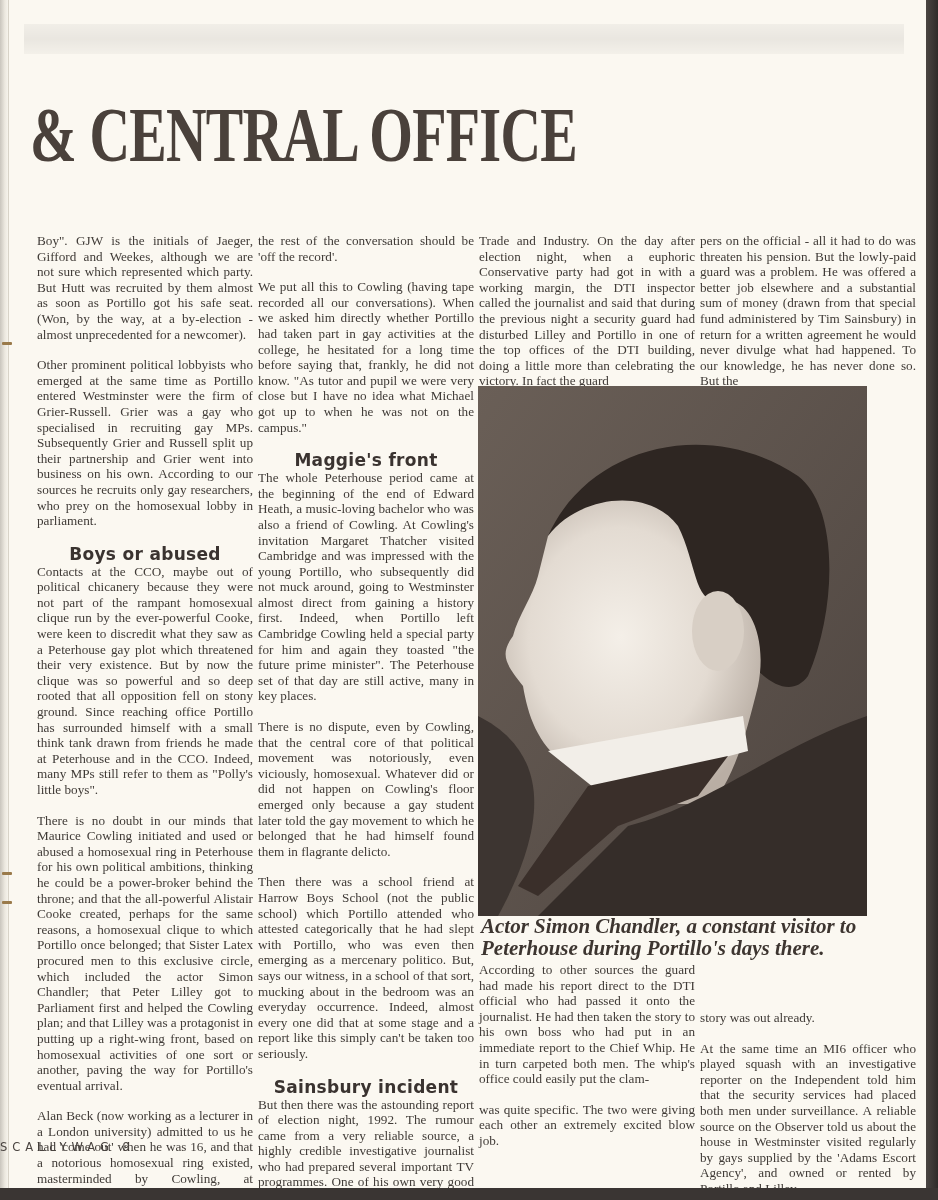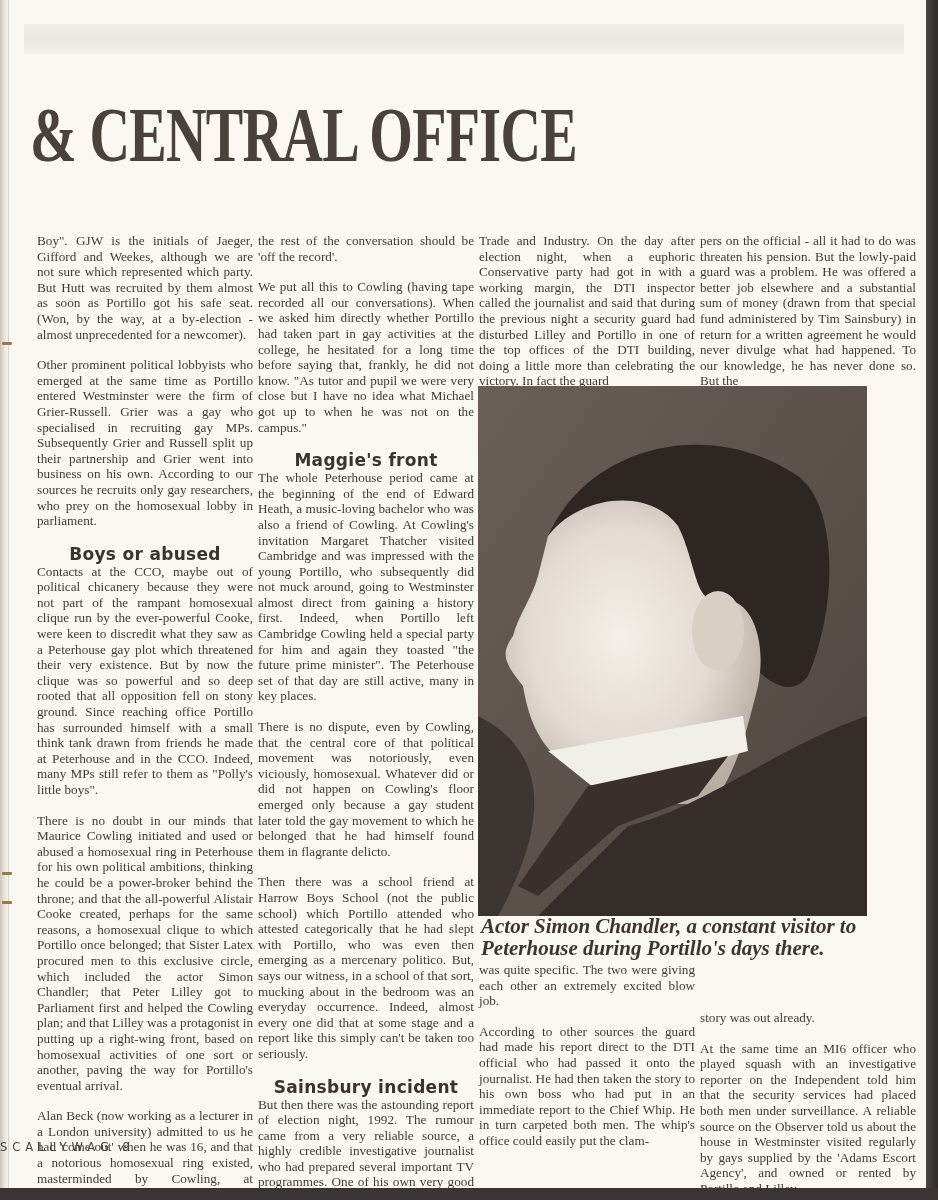--- a/index.html
+++ b/index.html
@@ -144,22 +144,22 @@
       <path d="M110 400 L 250 370 L 220 410 L 140 440 L 60 510 L 40 500 Z" fill="#3a2f2a"></path>
 
       <path d="M0 330 C 60 360, 80 420, 20 530 L 0 530 Z" fill="#3d3531"></path>
       <path d="M150 440 C 230 420, 300 360, 389 330 L 389 530 L 60 530 Z" fill="#352d29"></path>
     </svg>
   </div>
 
   <div class="caption">Actor Simon Chandler, a constant visitor to Peterhouse during Portillo's days there.</div>
 
   <div class="col col3b">
+    <p>According to other sources the guard had made his report direct to the DTI official who had passed it onto the journalist. He had then taken the story to his own boss who had put in an immediate report to the Chief Whip. He in turn carpeted both men. The whip's office could easily put the clam-</p>
     <p>was quite specific. The two were giving each other an extremely excited blow job.</p>
-    <p>According to other sources the guard had made his report direct to the DTI official who had passed it onto the journalist. He had then taken the story to his own boss who had put in an immediate report to the Chief Whip. He in turn carpeted both men. The whip's office could easily put the clam-</p>
   </div>
 
   <div class="col col4b">
     <p>story was out already.</p>
     <p>At the same time an MI6 officer who played squash with an investigative reporter on the Independent told him that the security services had placed both men under surveillance. A reliable source on the Observer told us about the house in Westminster visited regularly by gays supplied by the 'Adams Escort Agency', and owned or rented by Portillo and Lilley.</p>
   </div>
 
   <div class="footer">SCALLYWAG 9</div>
 </div>
 <div class="right-edge"></div>

